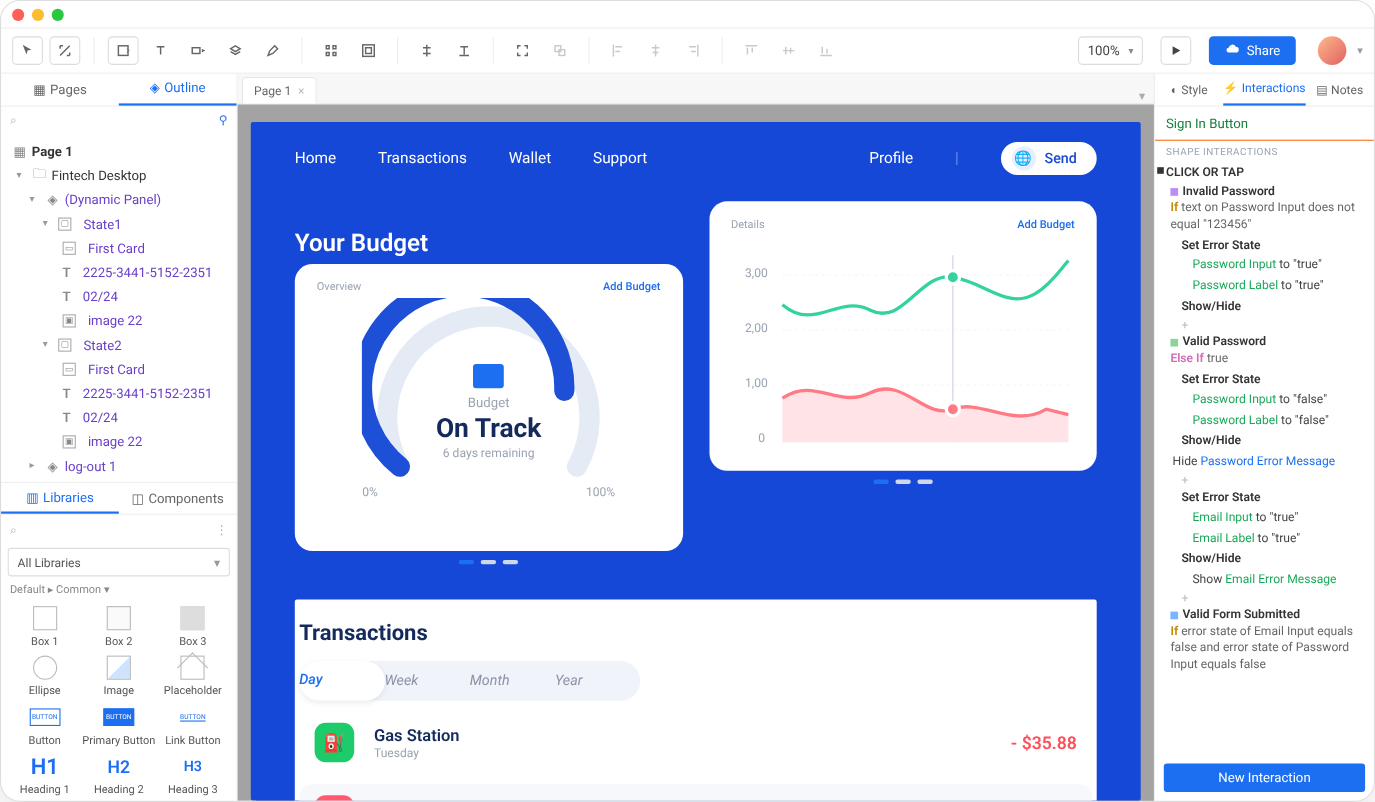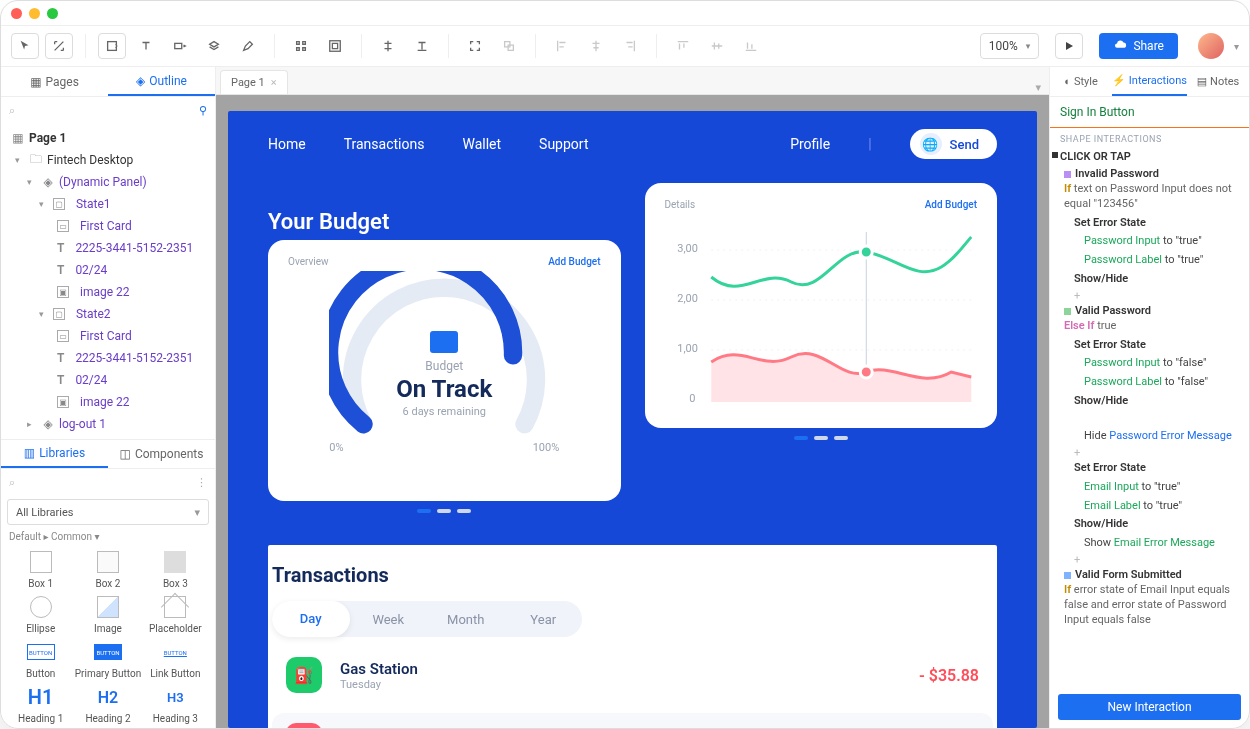--- a/index.html
+++ b/index.html
@@ -88,21 +88,21 @@
   .gauge-center .rem{font-size:11px;color:#9aa3b2;}
   
   .hist{padding:8px 16px 12px 16px;}
   .hist svg{width:100%;height:190px;}
   .dots{display:flex;justify-content:center;gap:6px;margin-top:8px;}
   .dots span{width:14px;height:4px;border-radius:3px;background:#cfd8ea;}
   .dots span.on{background:#1d6ff2;}
   .below{background:#fff;margin-top:32px;padding:18px 4px 24px;border-radius:2px;color:#142a5b;}
   .below h2{margin:0 0 14px 0;font-size:20px;color:#142a5b;}
   .period{display:flex;background:#f0f3f9;border-radius:22px;height:36px;align-items:center;width:310px;font-size:13px;color:#8a93a6;}
-  .period span{flex:1;text-align:center;}
+  .period span{flex:1;text-align:left;font-style:italic;}
   .period span.on{background:#fff;border-radius:22px;height:36px;line-height:36px;color:#1d6ff2;font-weight:500;box-shadow:0 2px 6px rgba(0,0,0,.08);}
   .txn{display:flex;align-items:center;height:56px;gap:18px;border-radius:12px;padding:0 14px;margin-top:10px;}
   .txn.alt{background:#f7f8fb;}
   .txn .ti{width:36px;height:36px;border-radius:10px;display:flex;align-items:center;justify-content:center;color:#fff;}
   .txn .ti.g{background:#1ecb6b;} .txn .ti.r{background:#ff5a6e;}
   .txn .tn2{font-size:15px;font-weight:600;color:#142a5b;} .txn .td{font-size:11px;color:#9aa3b2;}
   .txn .amt{margin-left:auto;color:#ff4d5a;font-weight:600;font-size:16px;}
   
   .rtabs{display:flex;height:30px;border-bottom:1px solid #eee;font-size:11px;}
   .rtab{flex:1;display:flex;align-items:center;justify-content:center;gap:3px;color:#666;}
@@ -506,21 +506,21 @@
       <div class="plus">+</div>
 
       <div class="ritem">
         <span class="sqmark sq-gr"></span><span class="nm">Valid Password</span><br>
         <span class="cond"><span class="kw-else">Else If</span><span> true</span></span>
       </div>
       <div class="ritem sub2"><span class="nm">Set Error State</span></div>
       <div class="ritem sub2" style="padding-left:34px;"><span class="act">Password Input</span><span> to "false"</span></div>
       <div class="ritem sub2" style="padding-left:34px;"><span class="act">Password Label</span><span> to "false"</span></div>
       <div class="ritem sub2"><span class="nm">Show/Hide</span></div>
-      <div class="ritem sub2" style="padding-left:34px;margin-top:16px;"><span>Hide </span><span class="act2">Password Error Message</span></div>
+      <div class="ritem sub2" style="padding-left:16px;"><span>Hide </span><span class="act2">Password Error Message</span></div>
       <div class="plus">+</div>
 
       <div class="ritem sub2"><span class="nm">Set Error State</span></div>
       <div class="ritem sub2" style="padding-left:34px;"><span class="act">Email Input</span><span> to "true"</span></div>
       <div class="ritem sub2" style="padding-left:34px;"><span class="act">Email Label</span><span> to "true"</span></div>
       <div class="ritem sub2"><span class="nm">Show/Hide</span></div>
       <div class="ritem sub2" style="padding-left:34px;"><span>Show </span><span class="act">Email Error Message</span></div>
       <div class="plus">+</div>
 
       <div class="ritem">

